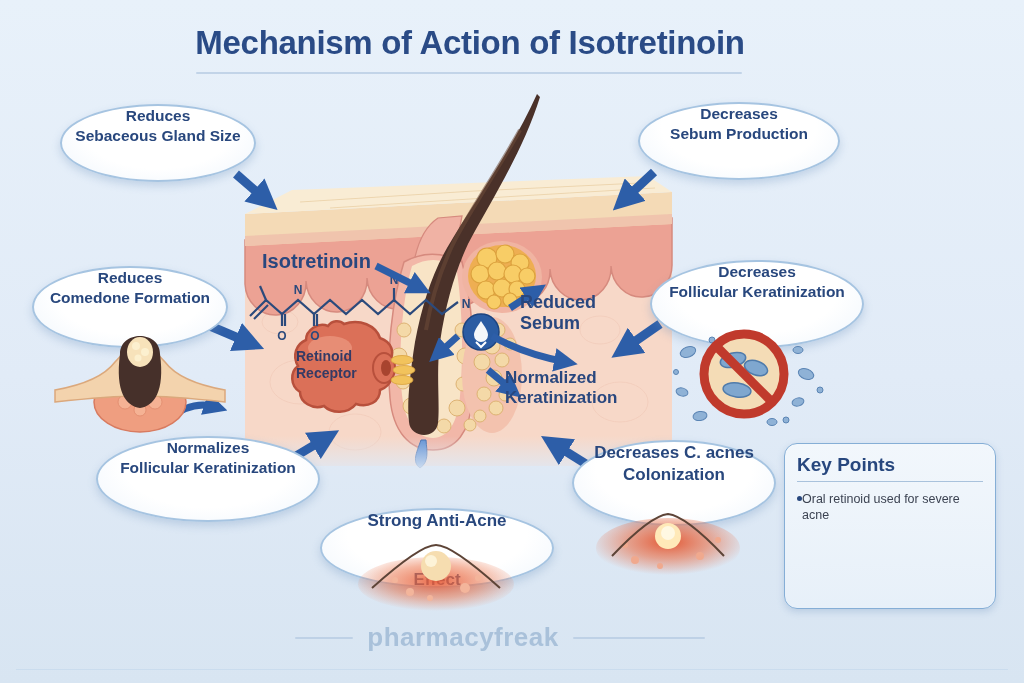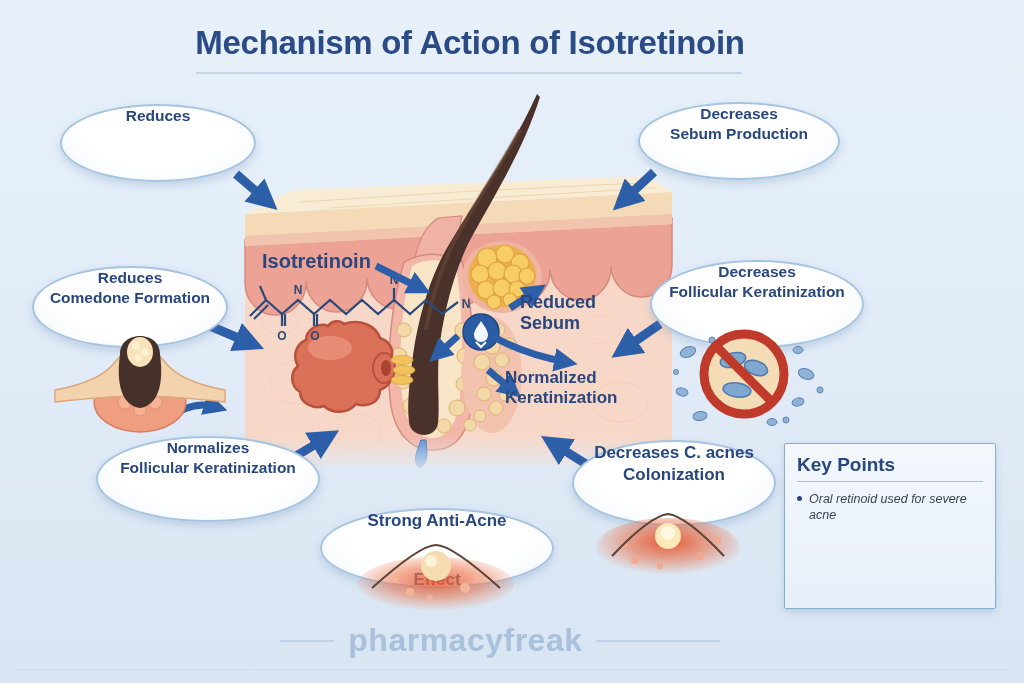--- a/index.html
+++ b/index.html
@@ -23,34 +23,34 @@
     border:2px solid #a6c4e1;
     box-shadow:0 4px 9px rgba(110,145,190,0.30);
     display:flex;flex-direction:column;align-items:center;
     color:#28477d;font-weight:bold;text-align:center;font-size:15.5px;line-height:1.3;
     white-space:nowrap;box-sizing:border-box;
   }
   .bubble.lg{font-size:17px;}
   .lbl{color:#29477e;font-weight:bold;text-align:left;line-height:1.18;}
   .lbl span{display:block;}
   .key-box{
-    left:784px;top:443px;width:212px;height:166px;border-radius:2px;
+    left:784px;top:443px;width:212px;height:166px;border-radius:13px;
     background:linear-gradient(180deg,#f2f7fc,#e7f0f9);
     border:1.5px solid #85aed6;box-shadow:0 3px 7px rgba(110,145,190,0.30);
     padding:10px 12px 8px 12px;box-sizing:border-box;
   }
   .key-title{font-size:19px;font-weight:bold;color:#27477e;}
   .key-rule{height:1px;background:#a9c2dc;margin:5px 0 9px 0;}
   .key-list{list-style:none;margin:0;padding:0;}
-  .key-list li{display:flex;gap:7px;margin-bottom:8px;font-style:italic;}
+  .key-list li{display:flex;margin-bottom:8px;}
   .key-dot{width:5px;height:5px;border-radius:50%;background:#27477e;flex:0 0 5px;margin-top:5px;}
   .key-text{font-size:12.5px;color:#3c4352;line-height:1.28;}
   .footer-row{left:280px;top:622px;width:440px;display:flex;align-items:center;justify-content:center;gap:14px;}
   .footer-line{height:2px;background:#bed1e6;border-radius:2px;}
-  .footer-text{font-size:32px;font-weight:bold;color:#a9c1da;letter-spacing:0.5px;}
+  .footer-text{font-size:26px;font-weight:bold;color:#a9c1da;letter-spacing:0.5px;}
   .bottom-rule{left:16px;top:669px;width:992px;height:1px;background:#cadcee;}
   .atom{font:bold 12px "Liberation Sans",sans-serif;fill:#2b4a7c;}
   .arr{stroke:#2d5ea8;fill:none;marker-end:url(#ah);}
 </style>
 </head>
 <body>
 
 <div class="canvas">
 
   <svg id="layer-base" class="layer" viewBox="0 0 1024 683">
@@ -191,20 +191,21 @@
       <path class="arr" stroke-width="7" d="M488,370 L512,390"></path>
       <path class="arr" stroke-width="7" d="M166,420 C184,406 200,402 216,407"></path>
     </g>
   </svg>
 
   <div class="ui title">Mechanism of Action of Isotretinoin</div>
   <div class="ui title-rule"></div>
 
   <div class="ui bubble" style="left:60px;top:104px;width:196px;height:78px;">
     <span>Reduces</span>
+    <span>Sebaceous Gland Size</span>
   </div>
   <div class="ui bubble" style="left:638px;top:102px;width:202px;height:78px;">
     <span>Decreases</span>
     <span>Sebum Production</span>
   </div>
   <div class="ui bubble" style="left:32px;top:266px;width:196px;height:82px;">
     <span>Reduces</span>
     <span>Comedone Formation</span>
   </div>
   <div class="ui bubble" style="left:650px;top:260px;width:214px;height:88px;">
@@ -218,20 +219,24 @@
   <div class="ui bubble lg" style="left:320px;top:508px;width:234px;height:80px;gap:37px;">
     <span>Strong Anti-Acne</span>
     <span>Effect</span>
   </div>
   <div class="ui bubble lg" style="left:572px;top:440px;width:204px;height:86px;">
     <span>Decreases C. acnes</span>
     <span>Colonization</span>
   </div>
 
   <div class="ui lbl" style="left:262px;top:250px;width:130px;font-size:20px;">Isotretinoin</div>
+  <div class="ui lbl" style="left:296px;top:348px;width:96px;font-size:14px;color:#343a64;">
+    <span>Retinoid</span>
+    <span>Receptor</span>
+  </div>
   <div class="ui lbl" style="left:520px;top:292px;width:130px;font-size:18px;">
     <span>Reduced</span>
     <span>Sebum</span>
   </div>
   <div class="ui lbl" style="left:505px;top:368px;width:135px;font-size:17px;">
     <span>Normalized</span>
     <span>Keratinization</span>
   </div>
 
   <div class="ui key-box">

